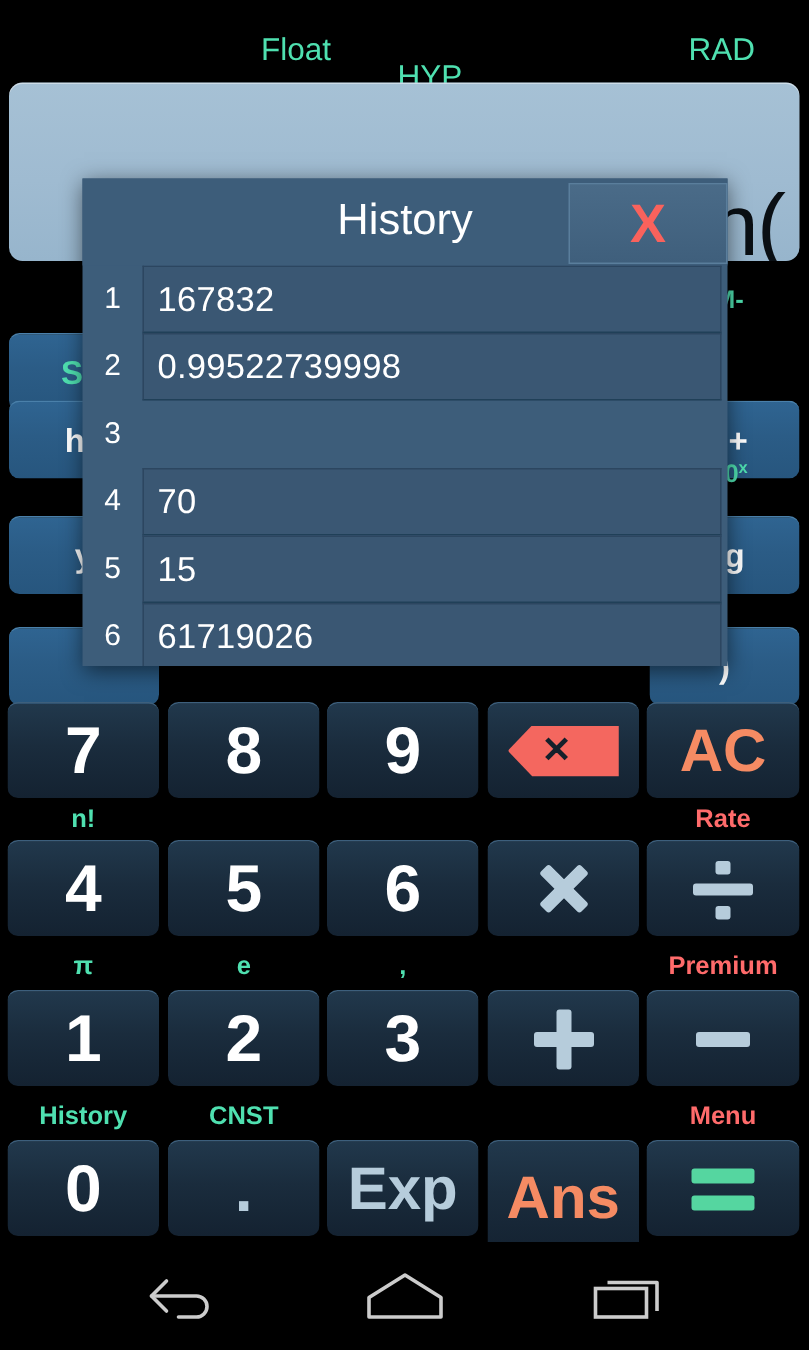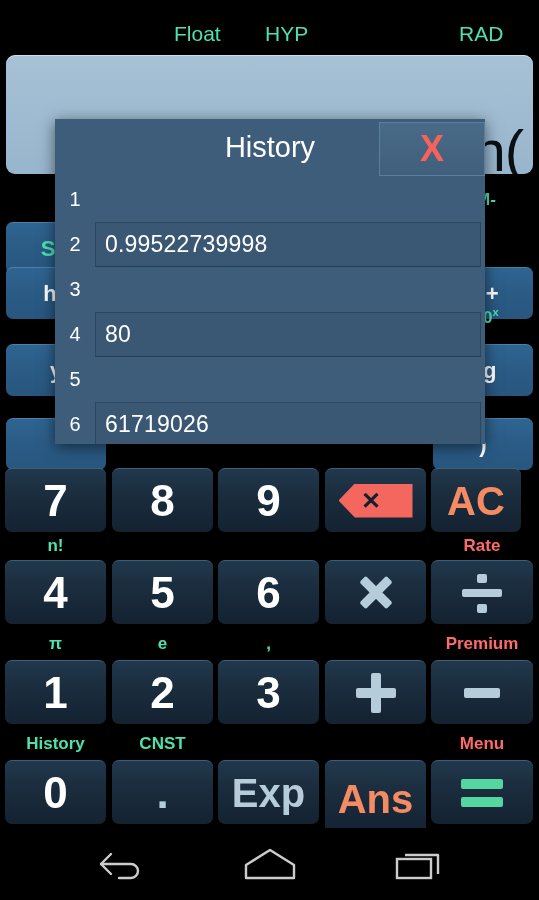--- a/index.html
+++ b/index.html
@@ -32,21 +32,21 @@
   }
   .indicator {
     position: absolute;
     color: #4fe0b0;
     font-size: 21px;
     font-weight: 400;
     top: 22px;
     white-space: nowrap;
   }
   .ind-float { left: 174px; }
-  .ind-hyp   { left: 265px; }
+  .ind-hyp   { left: 265px; margin-top: 18px; }
   .ind-rad   { left: 459px; }
 
   
   .display {
     position: absolute;
     left: 6px;
     top: 55px;
     width: 527px;
     height: 119px;
     background: linear-gradient(to bottom, #a6c1d5 0%, #9fbbd1 55%, #97b5cc 100%);
@@ -339,21 +339,21 @@
       </div>
       <div class="key num" style="left:218px; top:4px; width:101px; height:64px;">
         <span class="bigdigit">9</span>
       </div>
       <div class="key num" style="left:325px; top:4px; width:101px; height:64px;">
         <span class="bksp">
           <span class="shape"></span>
           <span class="xmark">✕</span>
         </span>
       </div>
-      <div class="key num" style="left:431px; top:4px; width:90px; height:64px;">
+      <div class="key num" style="left:431px; top:4px; width:102px; height:64px;">
         <span class="oplabel coral">AC</span>
       </div>
     </div>
 
     <div class="krow" style="height:28px;">
       <div class="sub green" style="left:5px; top:4px; width:101px;">n!</div>
       <div class="sub red" style="left:431px; top:4px; width:102px;">Rate</div>
     </div>
 
     <div class="krow" style="height:68px;">
@@ -440,38 +440,40 @@
 
   <div class="dialog">
     <div class="dlg-title-bar">
       <div class="dlg-title">History</div>
       <div class="dlg-close">X</div>
     </div>
     <div class="dlg-list">
 
       <div class="hist-row">
         <div class="hist-idx">1</div>
+        <div class="hist-val">167832</div>
       </div>
 
       <div class="hist-row">
         <div class="hist-idx">2</div>
         <div class="hist-val">0.99522739998</div>
       </div>
 
       <div class="hist-row">
         <div class="hist-idx">3</div>
       </div>
 
       <div class="hist-row">
         <div class="hist-idx">4</div>
-        <div class="hist-val">80</div>
+        <div class="hist-val">70</div>
       </div>
 
       <div class="hist-row">
         <div class="hist-idx">5</div>
+        <div class="hist-val">15</div>
       </div>
 
       <div class="hist-row">
         <div class="hist-idx">6</div>
         <div class="hist-val">61719026</div>
       </div>
 
     </div>
   </div>
 

